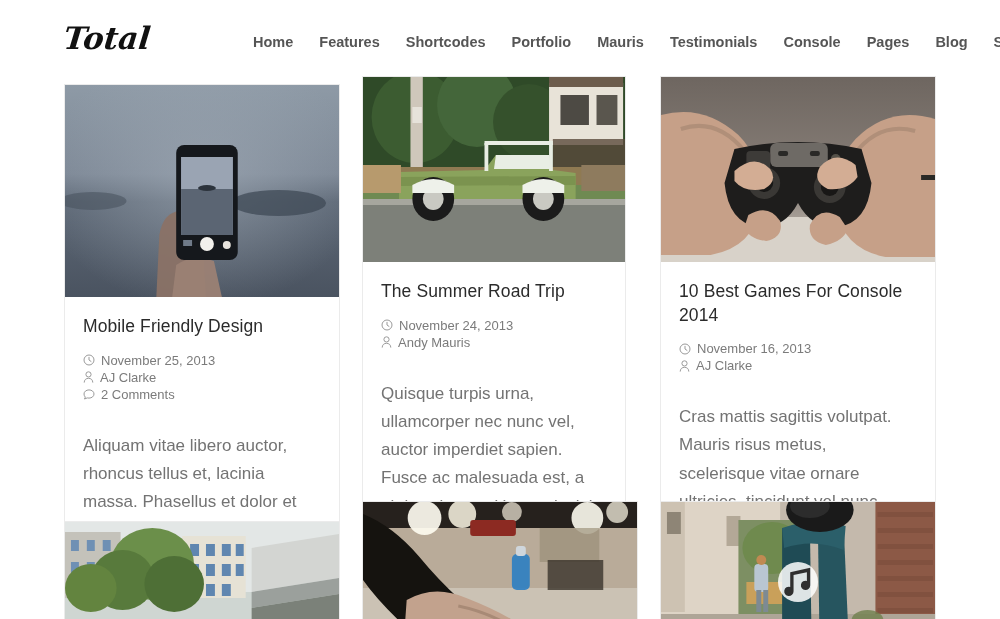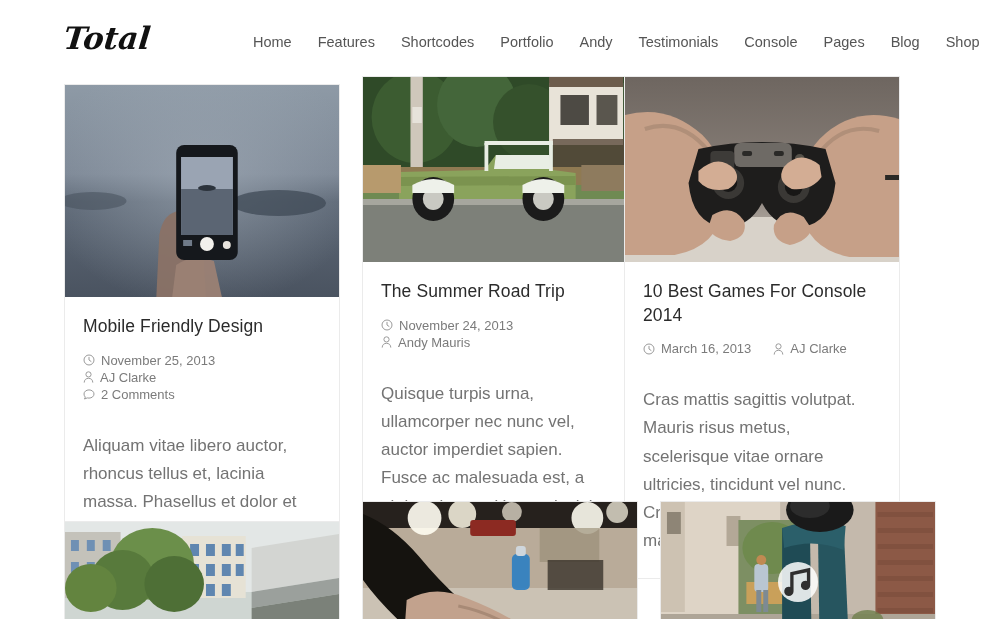--- a/index.html
+++ b/index.html
@@ -40,20 +40,21 @@
     align-items: center;
     gap: 0px;
   }
   .nav-item {
     font-size: 14.5px;
     color: #555555;
     padding: 0 13px;
     line-height: 22px;
     white-space: nowrap;
     cursor: pointer;
+    font-weight: bold;
   }
   .nav-icon {
     padding: 0 13px;
     display: flex;
     align-items: center;
     cursor: pointer;
     color: #555555;
   }
 
   
@@ -134,21 +135,21 @@
 <body>
 
 <header class="site-header">
   <div class="logo">Total</div>
 
   <nav class="main-nav">
     <div class="nav-item">Home</div>
     <div class="nav-item">Features</div>
     <div class="nav-item">Shortcodes</div>
     <div class="nav-item">Portfolio</div>
-    <div class="nav-item">Andy</div>
+    <div class="nav-item">Mauris</div>
     <div class="nav-item">Testimonials</div>
     <div class="nav-item">Console</div>
     <div class="nav-item">Pages</div>
     <div class="nav-item">Blog</div>
     <div class="nav-item">Shop</div>
 
     <div class="nav-icon">
       
     </div>
 
@@ -291,21 +292,21 @@
                 </svg>
               </span>
               <span>Andy Mauris</span>
             </span>
           </div>
         </div>
         <p class="card-excerpt">Quisque turpis urna, ullamcorper nec nunc vel, auctor imperdiet sapien. Fusce ac malesuada est, a ultrices ipsum. Ut eget lacinia eros,...</p>
       </div>
     </article>
 
-    <article class="card" style="left:560px; top:-8px; width:276px;">
+    <article class="card" style="left:596px; top:-8px; width:276px;">
       <div class="card-thumb" style="height:185px;">
         <svg viewBox="0 0 276 185" preserveAspectRatio="none" role="img" aria-label="game controller">
           <defs>
             <linearGradient id="g3" x1="0" y1="0" x2="0" y2="1">
               <stop offset="0%" stop-color="#6e6660"></stop>
               <stop offset="60%" stop-color="#8a817a"></stop>
               <stop offset="100%" stop-color="#cdc6bd"></stop>
             </linearGradient>
           </defs>
           <rect width="276" height="185" fill="url(#g3)"></rect>
@@ -340,21 +341,21 @@
         <h2 class="card-title">10 Best Games For Console 2014</h2>
         <div class="card-meta">
           <div class="meta-line">
             <span class="meta-item">
               <span class="mi">
                 <svg width="12" height="12" viewBox="0 0 12 12" fill="none" stroke="currentColor" stroke-width="1">
                   <circle cx="6" cy="6" r="5"></circle>
                     <path d="M6 3.3V6l2 1.4" stroke-linecap="round"></path>
                 </svg>
               </span>
-              <span>March 16, 2013</span>
+              <span>November 16, 2013</span>
             </span>
             <span class="meta-item">
               <span class="mi">
                 <svg width="11" height="12" viewBox="0 0 11 12" fill="none" stroke="currentColor" stroke-width="1">
                   <circle cx="5.5" cy="3.4" r="2.6"></circle>
                     <path d="M1.2 11.2c0-2.4 1.9-3.9 4.3-3.9s4.3 1.5 4.3 3.9" stroke-linecap="round"></path>
                 </svg>
               </span>
               <span>AJ Clarke</span>
             </span>

